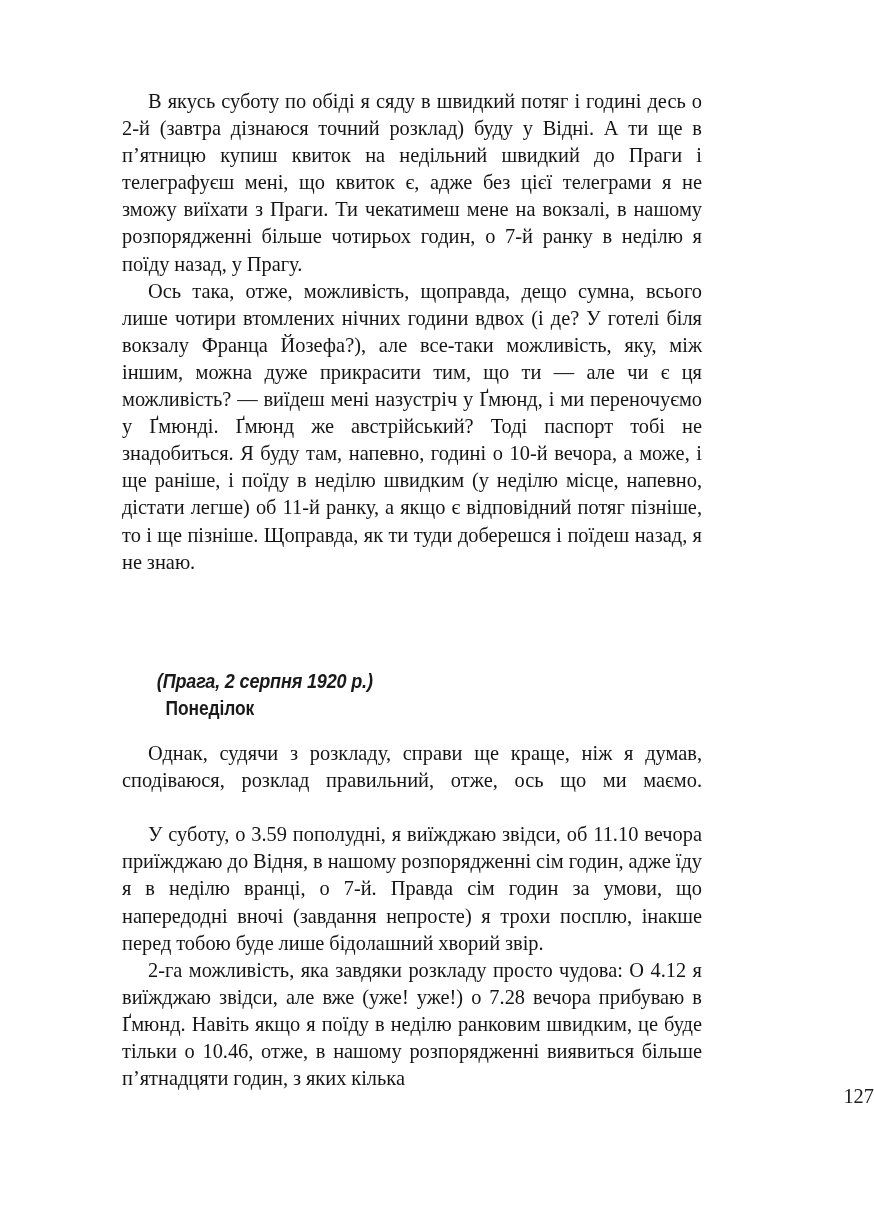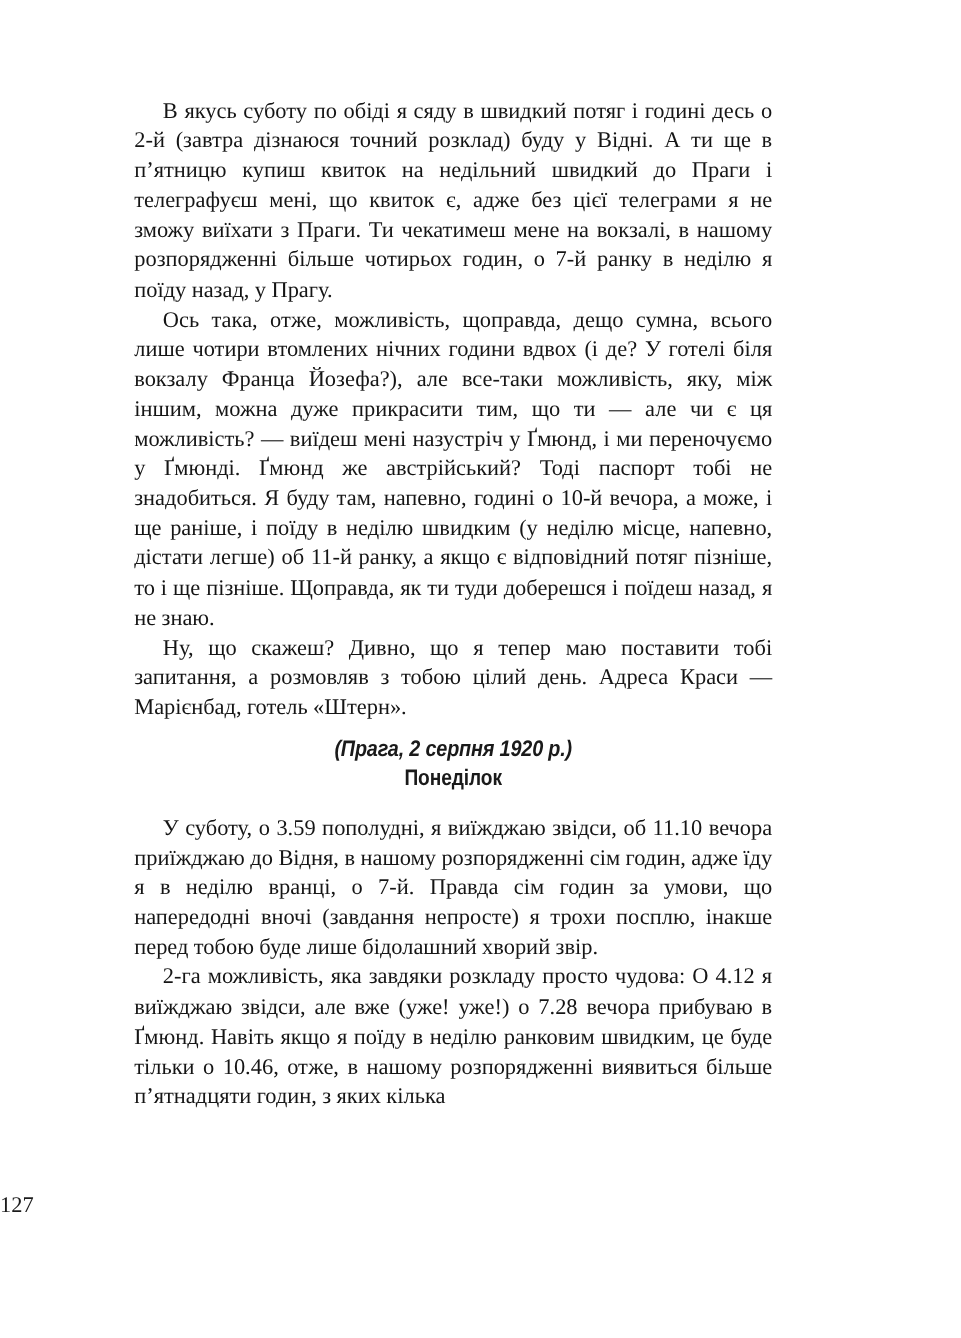--- a/index.html
+++ b/index.html
@@ -49,21 +49,20 @@
     content: "";
     display: inline-block;
     width: 100%;
   }
 
   .heading-block {
     position: absolute;
     left: 122px;
     top: 668px;
     width: 580px;
-    text-align: center;
   }
 
   .heading-date {
     font-family: "Liberation Sans Narrow", "Liberation Sans", "DejaVu Sans", sans-serif;
     font-weight: 700;
     font-style: italic;
     font-size: 20.5px;
     line-height: 26px;
     letter-spacing: -0.2px;
     color: #1a1a1a;
@@ -91,42 +90,42 @@
     top: 740px;
     width: 580px;
     box-sizing: border-box;
   }
 
   .folio {
     position: absolute;
     left: 0;
     top: 1085px;
     width: 874px;
-    text-align: left;
+    text-align: right;
     font-family: "Liberation Serif", "DejaVu Serif", serif;
     font-size: 20.4px;
     color: #1b1b1b;
   }
 </style>
 </head>
 <body>
 
 <div class="page">
 
   <div class="text-block">
     <p class="para">В якусь суботу по обіді я сяду в швидкий потяг і годині десь о 2-й (завтра дізнаюся точний розклад) буду у Відні. А ти ще в п’ятницю купиш квиток на недільний швидкий до Праги і телеграфуєш мені, що квиток є, адже без цієї телеграми я не зможу виїхати з Праги. Ти чекатимеш мене на вокзалі, в нашому розпорядженні більше чотирьох годин, о 7-й ранку в неділю я поїду назад, у Прагу.</p>
     <p class="para">Ось така, отже, можливість, щоправда, дещо сумна, всього лише чотири втомлених нічних години вдвох (і де? У готелі біля вокзалу Франца Йозефа?), але все-таки можливість, яку, між іншим, можна дуже прикрасити тим, що ти — але чи є ця можливість? — виїдеш мені назустріч у Ґмюнд, і ми переночуємо у Ґмюнді. Ґмюнд же австрійський? Тоді паспорт тобі не знадобиться. Я буду там, напевно, годині о 10-й вечора, а може, і ще раніше, і поїду в неділю швидким (у неділю місце, напевно, дістати легше) об 11-й ранку, а якщо є відповідний потяг пізніше, то і ще пізніше. Щоправда, як ти туди доберешся і поїдеш назад, я не знаю.</p>
-    <p class="para">Ну, що скажеш? Дивно, що я тепер маю поставити тобі запитання, а розмовляв з тобою цілий день. Адреса Краси — Марієнбад, готель «Штерн».</p>
   </div>
 
   <div class="heading-block">
     <span class="heading-date">(Прага, 2 серпня 1920 р.)</span>
     <span class="heading-day">Понеділок</span>
   </div>
 
   <div class="body-lower">
+    <p class="para last-line-justify">Однак, судячи з розкладу, справи ще краще, ніж я думав, сподіваюся, розклад правильний, отже, ось що ми маємо.</p>
     <p class="para">У суботу, о 3.59 пополудні, я виїжджаю звідси, об 11.10 вечора приїжджаю до Відня, в нашому розпорядженні сім годин, адже їду я в неділю вранці, о 7-й. Правда сім годин за умови, що напередодні вночі (завдання непросте) я трохи посплю, інакше перед тобою буде лише бідолашний хворий звір.</p>
     <p class="para">2-га можливість, яка завдяки розкладу просто чудова: О 4.12 я виїжджаю звідси, але вже (уже! уже!) о 7.28 вечора прибуваю в Ґмюнд. Навіть якщо я поїду в неділю ранковим швидким, це буде тільки о 10.46, отже, в нашому розпорядженні виявиться більше п’ятнадцяти годин, з яких кілька</p>
   </div>
 
   <div class="folio">127</div>
 
 </div>
 
 </body></html>

